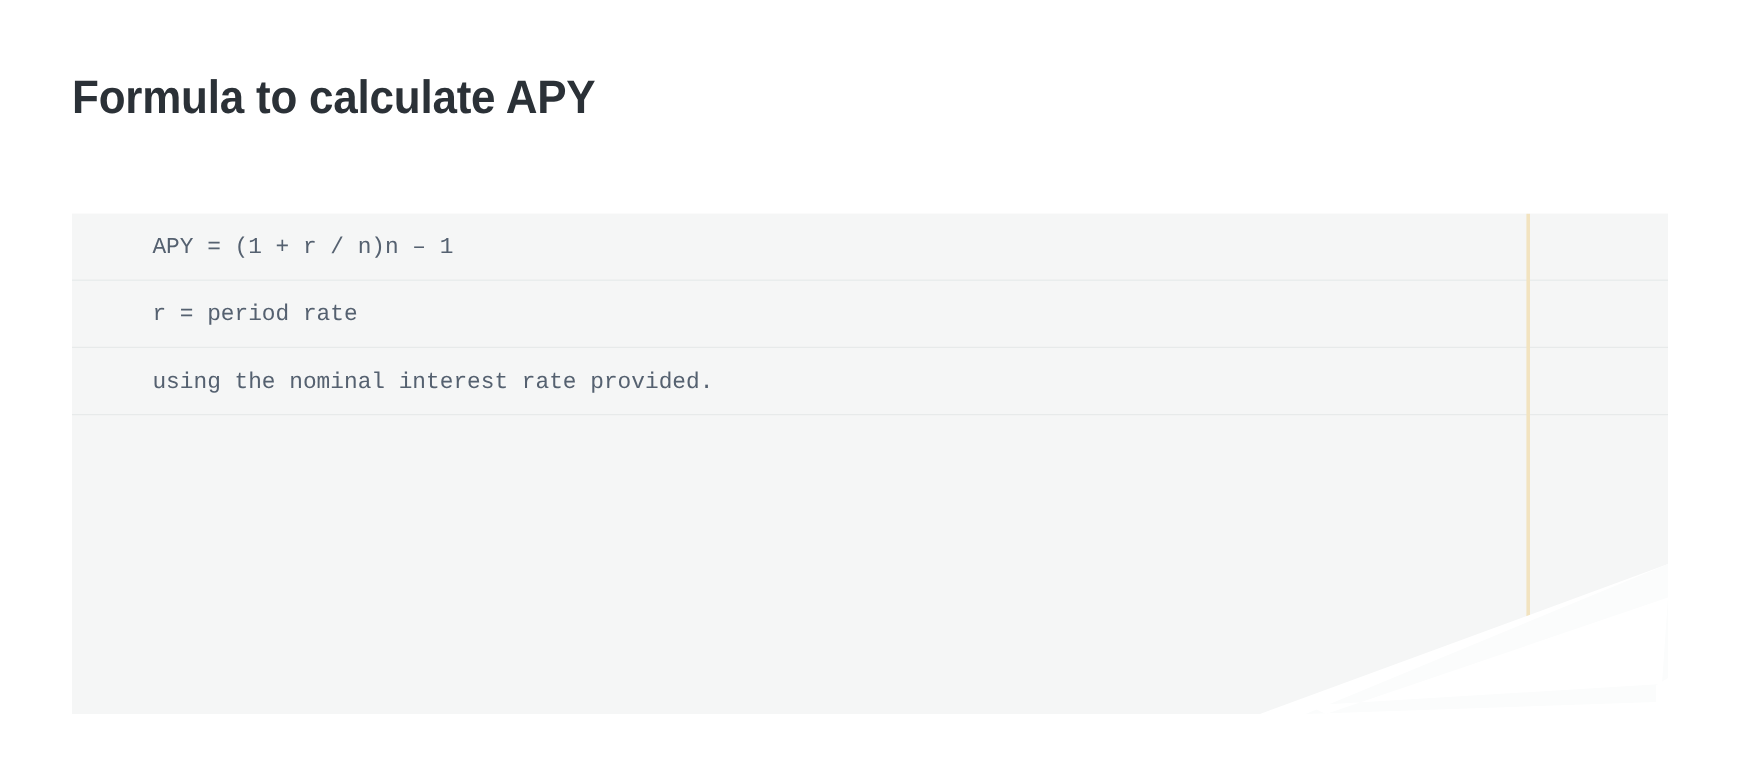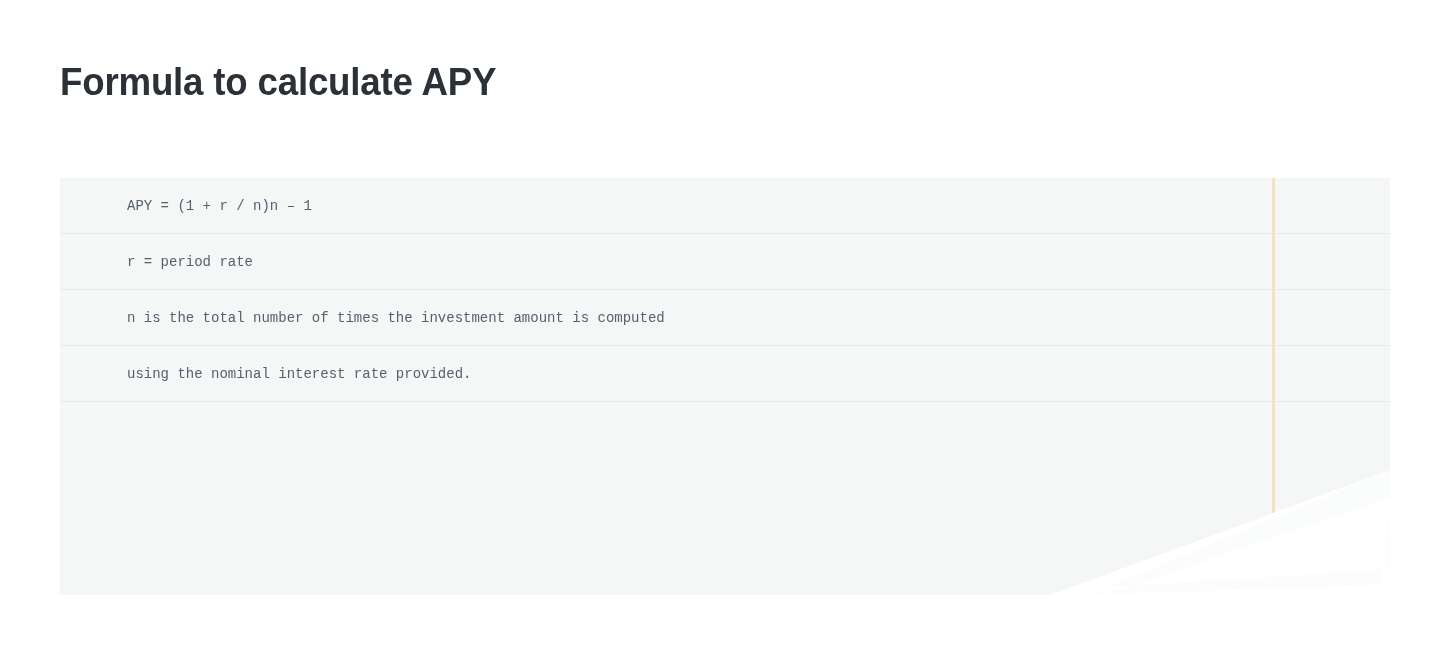--- a/index.html
+++ b/index.html
@@ -63,21 +63,21 @@
   .code-row:last-child {
     border-bottom: none;
   }
   .code-row.blank-row {
     height: 71px;
     border-bottom: none;
   }
   .code-text {
     padding-left: 67px;
     font-family: "Liberation Mono", "DejaVu Sans Mono", monospace;
-    font-size: 14px;
+    font-size: 19px;
     line-height: 24px;
     color: #556170;
     white-space: pre;
     letter-spacing: 0px;
   }
 
   
   #margin-rule {
     position: absolute;
     left: 1212px;
@@ -112,23 +112,20 @@
     <div class="code-row">
       <span class="code-text">APY = (1 + r / n)n – 1</span>
     </div>
 
 
     <div class="code-row">
       <span class="code-text">r = period rate</span>
     </div>
 
 
-    <div class="code-row">
-      <span class="code-text">n is the total number of times the investment amount is computed</span>
-    </div>
 
     <div class="code-row">
       <span class="code-text">using the nominal interest rate provided.</span>
     </div>
 
     <div class="code-row blank-row">
       <span class="code-text"></span>
     </div>
 
     <div id="margin-rule"></div>

